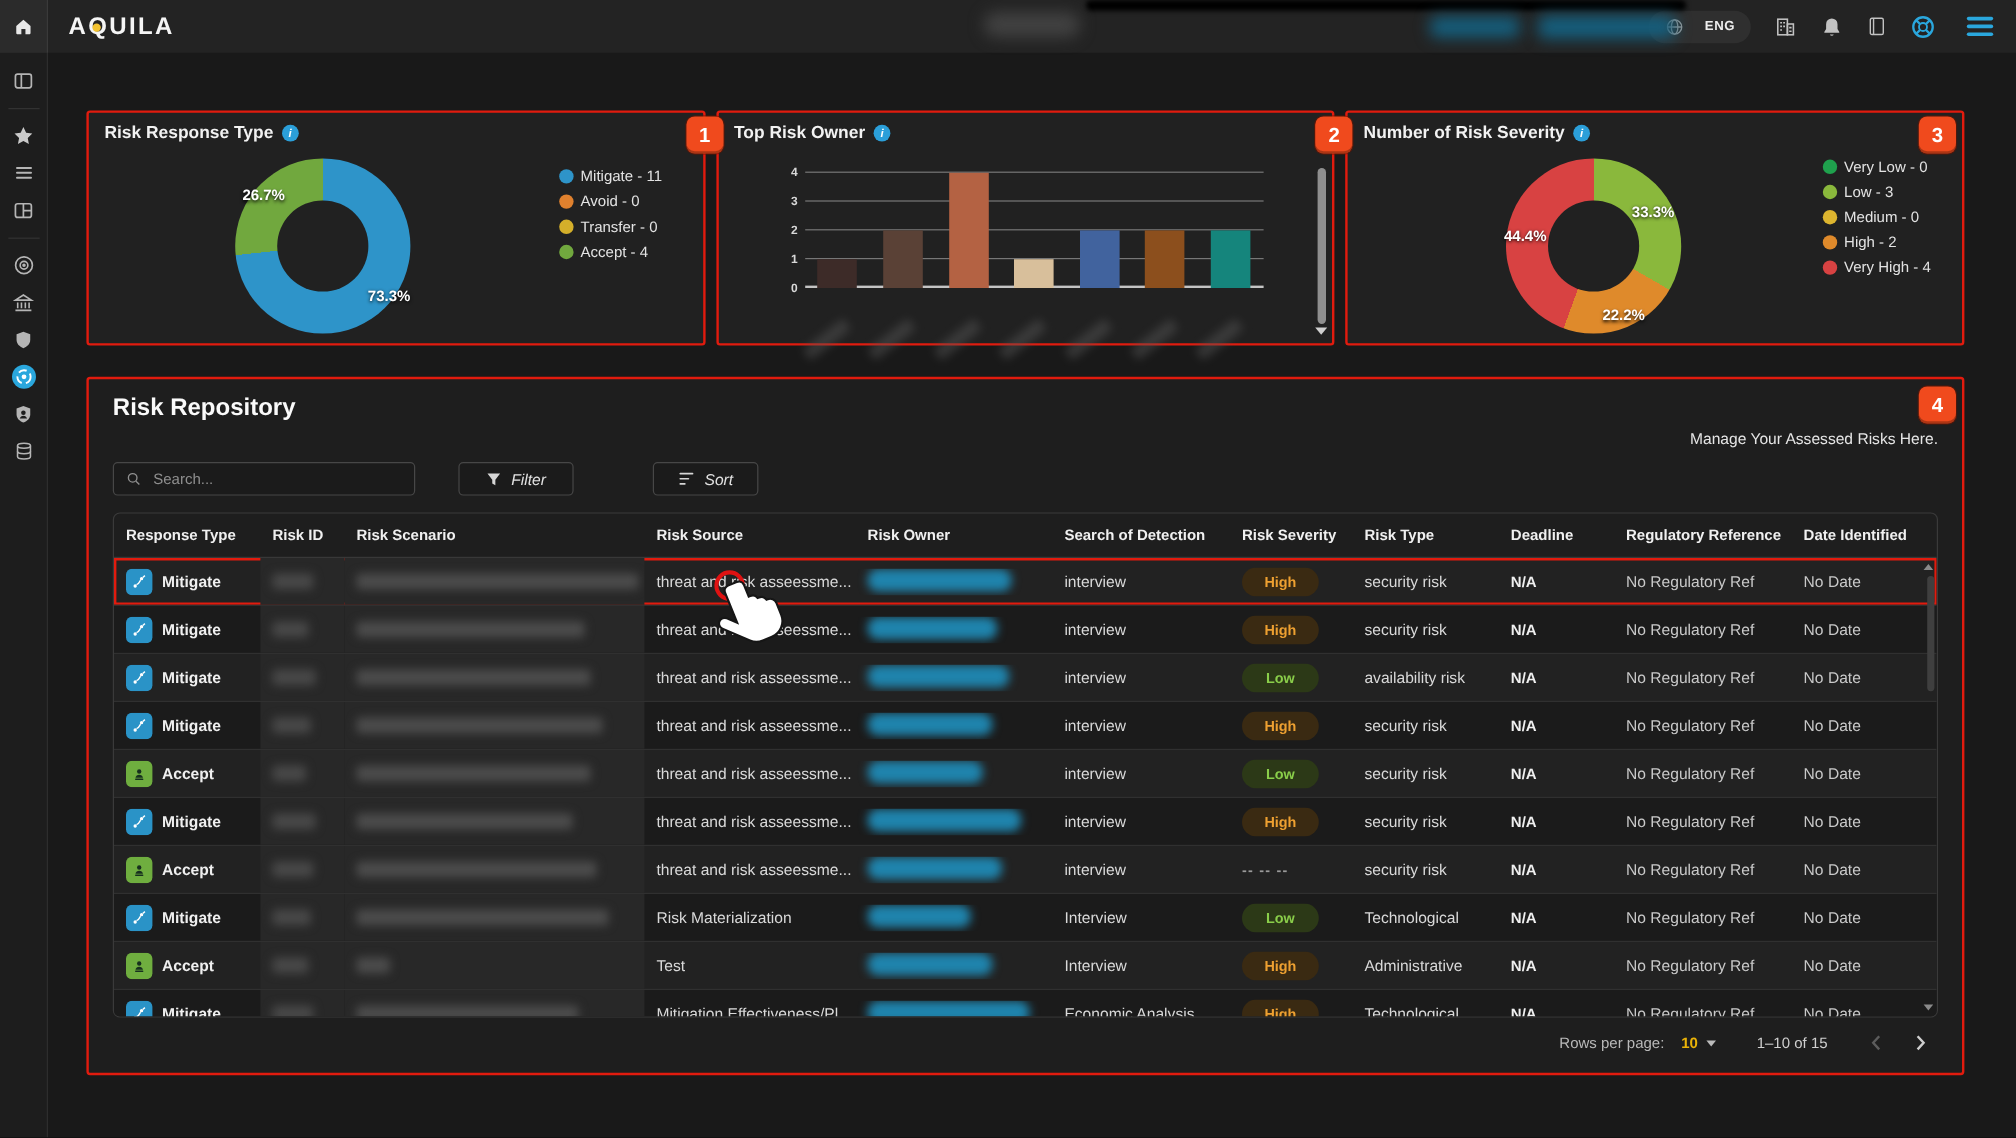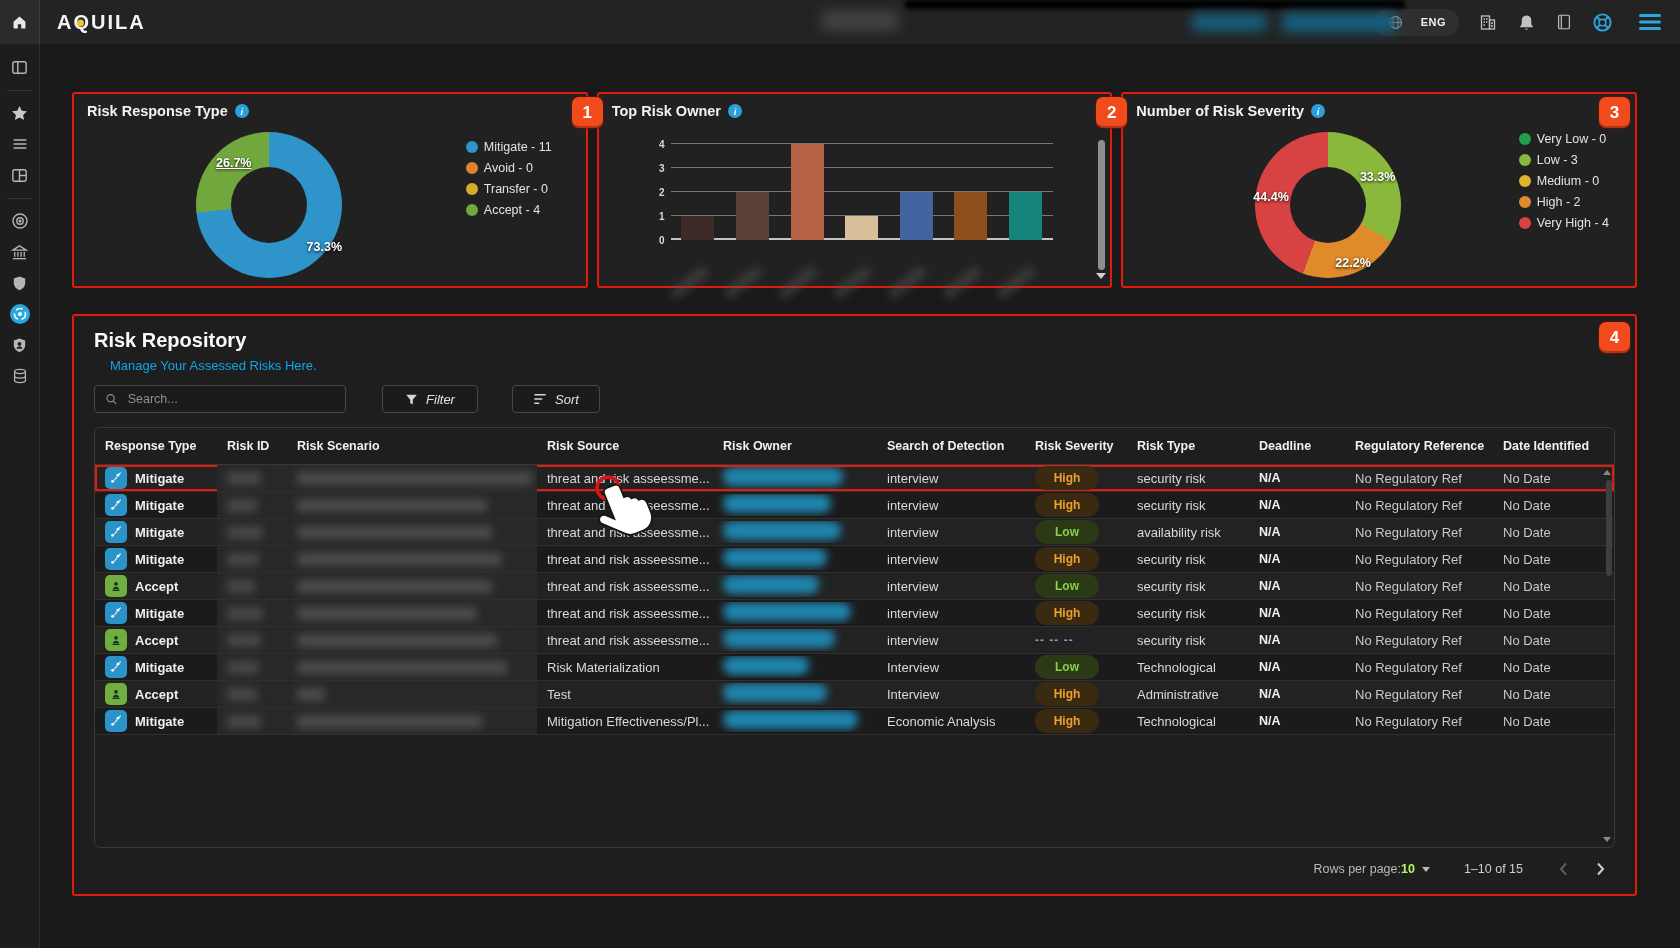--- a/index.html
+++ b/index.html
@@ -36,21 +36,21 @@
   .badge{position:absolute;top:3px;width:31px;height:31px;background:#f04a1d;border-radius:7px;display:flex;align-items:center;justify-content:center;color:#fff;font-weight:800;font-size:17px;z-index:6;box-shadow:inset 0 -2px 0 rgba(0,0,0,.28),0 0 0 1px rgba(110,20,0,.55);}
   .badge.outside{right:-17px;} .badge.inside{right:5px;}
 
   
   .donut-wrap{position:absolute;width:146px;height:146px;top:38px;}
   .card:nth-child(1) .donut-wrap{left:122px;}
   .card:nth-child(3) .donut-wrap{left:132px;}
   .donut{width:146px;height:146px;border-radius:50%;position:relative;}
   .donut::after{content:'';position:absolute;inset:24%;background:#212121;border-radius:50%;}
   .slice-label{position:absolute;color:#fff;font-weight:700;font-size:12.5px;text-shadow:0 1px 3px rgba(0,0,0,.95);z-index:2;}
-  .d1a{left:20px;top:24px;text-decoration:underline;} .d1b{right:0px;bottom:24px;}
+  .d1a{left:6px;top:24px;} .d1b{right:0px;bottom:24px;}
   .d3a{left:-2px;top:58px;} .d3b{right:6px;top:38px;} .d3c{left:80px;bottom:8px;}
   .legend{position:absolute;list-style:none;margin:0;padding:0;display:flex;flex-direction:column;gap:7px;}
   .card:nth-child(1) .legend{right:34px;top:46px;}
   .card:nth-child(3) .legend{right:26px;top:38px;}
   .legend li{display:flex;align-items:center;gap:6px;color:#e3e3e3;font-size:12.5px;}
   .legend .sw{width:12px;height:12px;border-radius:50%;flex:0 0 auto;}
 
   
   .bar-chart{position:absolute;left:72px;top:50px;width:382px;}
   .bar-plot{position:relative;height:96px;}
@@ -61,35 +61,35 @@
   .bslot{flex:1;display:flex;justify-content:center;align-items:flex-end;}
   .bar{width:33px;}
   .bar-xlabels{display:flex;margin-top:16px;height:58px;}
   .bar-xlabels .xb{flex:1;height:11px;background:#555;opacity:.5;filter:blur(4px);transform:rotate(-38deg) translateX(-12px);border-radius:3px;margin:14px 6px 0;}
   .c2-thumb{position:absolute;right:5px;top:46px;width:7px;height:130px;background:#8f8f8f;border-radius:4px;cursor:pointer;}
   .c2-down{position:absolute;right:4px;bottom:7px;width:0;height:0;border-left:5px solid transparent;border-right:5px solid transparent;border-top:6px solid #cfcfcf;cursor:pointer;}
 
   
   .repo{margin-top:26px;position:relative;height:582px;background:#1e1e1e;border:2px solid #e11b0e;border-radius:3px;padding:13px 20px;}
   .repo h2{margin:0;font-size:20px;font-weight:700;color:#fafafa;}
-  .repo .sub{margin:6px 16px 0;font-size:13px;color:#0ea5e9;}
+  .repo .sub{margin:6px 0 0;font-size:13px;color:#e5e5e5;text-align:right;}
   .controls{display:flex;align-items:center;margin-top:12px;}
   .search{display:flex;align-items:center;gap:8px;width:252px;height:28px;border:1px solid #474747;border-radius:4px;background:#1b1b1b;padding:0 10px;}
   .search input{background:transparent;border:none;outline:none;color:#ddd;font-size:12.5px;width:100%;}
   .search input::placeholder{color:#8f8f8f;}
   .ctl-btn{display:flex;align-items:center;justify-content:center;gap:8px;height:28px;border:1px solid #474747;border-radius:4px;background:#1b1b1b;color:#e2e2e2;font-size:13px;font-style:italic;cursor:pointer;}
   .ctl-btn.filter{width:96px;margin-left:36px;}
-  .ctl-btn.sort{width:88px;margin-left:34px;}
+  .ctl-btn.sort{width:88px;margin-left:66px;}
 
   .tablebox{margin-top:14px;border:1px solid #3a3a3a;border-radius:6px;height:421px;overflow:hidden;position:relative;
     --cols:122px 70px 250px 176px 164px 148px 102px 122px 96px 148px minmax(0,1fr);}
   .thead{display:grid;grid-template-columns:var(--cols);height:37px;align-items:center;border-bottom:1px solid #383838;}
   .thead .c{font-size:12.5px;font-weight:700;color:#f0f0f0;}
   .tbody{height:382px;overflow:hidden;position:relative;}
-  .trow{display:grid;grid-template-columns:var(--cols);height:27px;align-items:center;border-bottom:1px solid #303030;cursor:pointer;}
+  .trow{display:grid;grid-template-columns:var(--cols);height:40px;align-items:center;border-bottom:1px solid #303030;cursor:pointer;}
   .trow:nth-child(odd){background:#222222;}
   .trow:nth-child(even){background:#1b1b1b;}
   .trow.hl{box-shadow:inset 0 0 0 2px #e11b0e;}
   .c{font-size:13px;color:#d9d9d9;padding-left:10px;white-space:nowrap;overflow:hidden;}
   .c.resp{display:flex;align-items:center;gap:8px;font-weight:600;color:#efefef;}
   .rt-ic{width:22px;height:22px;border-radius:5px;display:flex;align-items:center;justify-content:center;flex:0 0 auto;}
   .rt-ic.mit{background:#2a93c7;} .rt-ic.acc{background:#6fae3f;}
   .c.band{background:#282828;height:100%;display:flex;align-items:center;}
   .blob{display:inline-block;border-radius:3px;filter:blur(4px);}
   .blob.id{height:13px;background:#484848;}
@@ -100,21 +100,21 @@
   .sev.low{background:#2c3917;color:#8ace4a;text-align:center;}
   .sev.none{background:none;color:#9a9a9a;letter-spacing:1px;min-width:0;padding:0;}
   .c.deadline{font-weight:700;color:#f0f0f0;font-size:12.5px;}
   .c.muted{color:#c9c9c9;}
   .tb-arrow{position:absolute;right:3px;width:0;height:0;border-left:4px solid transparent;border-right:4px solid transparent;cursor:pointer;}
   .tb-arrow.up{top:42px;border-bottom:5px solid #8a8a8a;}
   .tb-arrow.down{bottom:5px;border-top:5px solid #8a8a8a;}
   .tb-thumb{position:absolute;right:2px;top:52px;width:6px;height:96px;background:#3f3f3f;border-radius:3px;cursor:pointer;}
 
   .tfoot{display:flex;align-items:center;justify-content:flex-end;padding:14px 10px 0;color:#b9b9b9;font-size:12.5px;}
-  .pp-val{display:flex;align-items:center;gap:7px;color:#bef264;font-weight:600;cursor:pointer;justify-content:space-between;}
+  .pp-val{display:flex;align-items:center;gap:7px;margin-left:14px;color:#eab308;font-weight:600;cursor:pointer;justify-content:space-between;}
   .caret{width:0;height:0;border-left:4px solid transparent;border-right:4px solid transparent;border-top:5px solid #bbb;}
   .range{margin-left:34px;color:#cfcfcf;}
   .pg-prev{margin-left:36px;cursor:pointer;display:flex;}
   .pg-next{margin-left:28px;cursor:pointer;display:flex;}
 
   .cursor{position:absolute;left:571px;top:470px;z-index:40;pointer-events:none;}
 </style>
 </head>
 <body>
 

